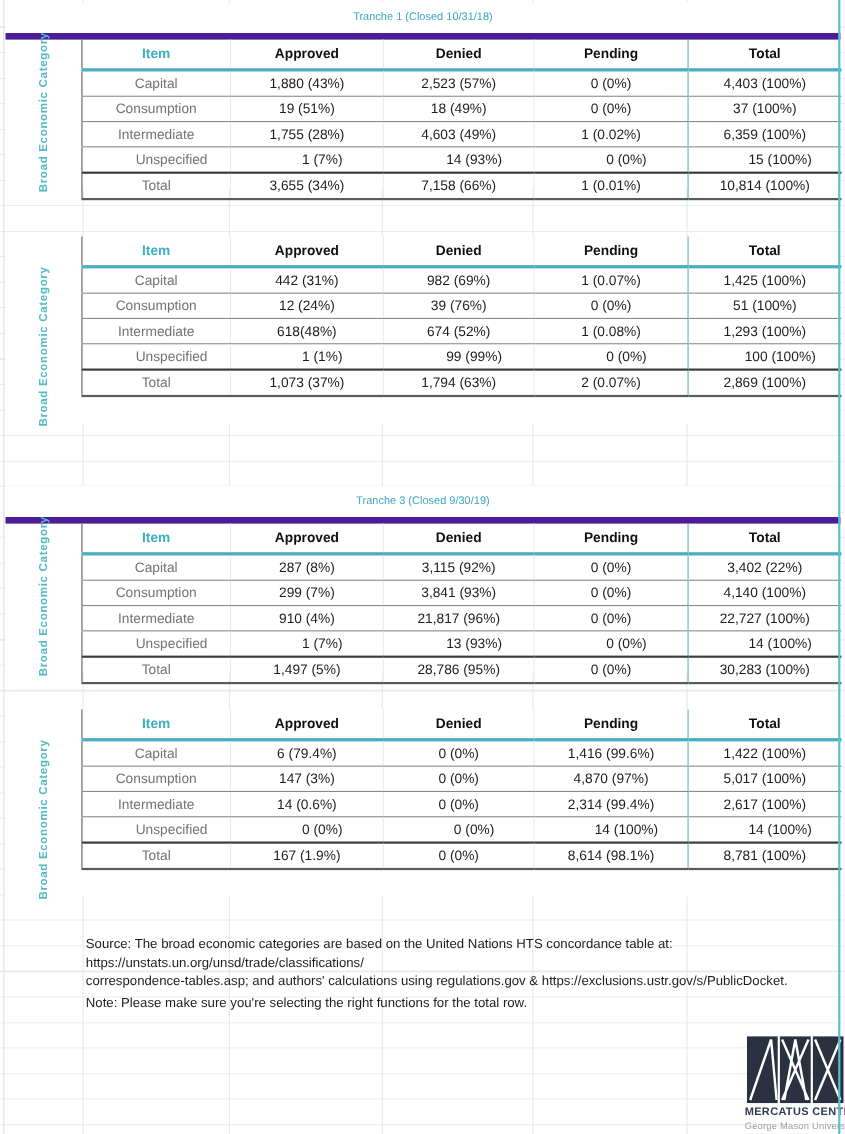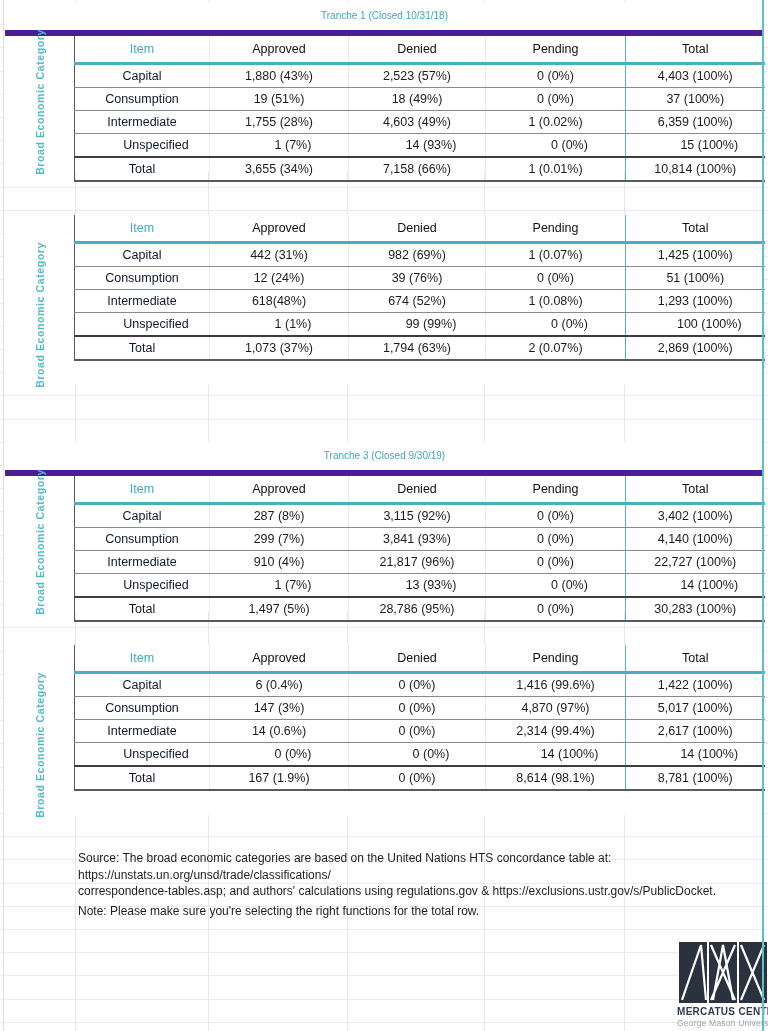--- a/index.html
+++ b/index.html
@@ -54,29 +54,29 @@
   }
   .tranche-table col.c0 { width:135px; }
   .tranche-table col.c1 { width:139px; }
   .tranche-table col.c2 { width:137px; }
   .tranche-table col.c3 { width:140px; }
   .tranche-table col.c4 { width:139px; }
   .tranche-table th, .tranche-table td {
     padding:0; text-align:center; overflow:hidden; white-space:nowrap;
   }
   .tranche-table th {
-    height:26px; font-size:12.5px; font-weight:normal; color:#101010;
+    height:26px; font-size:12.5px; font-weight:bold; color:#101010;
     border-bottom:3px solid #49AEBF;
   }
   .tranche-table th.item-col { color:#3BAFC2; }
   .tranche-table td {
     height:22px; font-size:12.5px; color:#1c1c1c;
     border-bottom:1px solid #8a8a8a;
   }
-  .tranche-table td.item-col { color:#0f172a; }
+  .tranche-table td.item-col { color:#737373; }
   .tranche-table th + th, .tranche-table td + td { border-left:1px solid #ECEAF1; }
   .tranche-table th.total-col, .tranche-table td.total-col { border-left:1.5px solid #55B7C5; }
   .tranche-table tr.row-unspecified td { border-bottom:2px solid #3d3d3d;padding-left:28px; }
   .tranche-table tr.row-total td { border-bottom:2px solid #5a5a5a; }
 
   
   .source-text {
     position:absolute; left:78px; top:850px; width:660px;
     font-size:12px; color:#1d1d1d; line-height:16.5px; z-index:1;
   }
@@ -259,21 +259,21 @@
             <th>Pending</th>
             <th class="total-col">Total</th>
           </tr>
         </thead>
       <tbody class="body-rows">
           <tr class="row-capital">
             <td class="item-col">Capital</td>
             <td>287 (8%)</td>
             <td>3,115 (92%)</td>
             <td>0 (0%)</td>
-            <td class="total-col">3,402 (100%)</td>
+            <td class="total-col">3,402 (22%)</td>
           </tr>
           <tr class="row-consumption">
             <td class="item-col">Consumption</td>
             <td>299 (7%)</td>
             <td>3,841 (93%)</td>
             <td>0 (0%)</td>
             <td class="total-col">4,140 (100%)</td>
           </tr>
           <tr class="row-intermediate">
             <td class="item-col">Intermediate</td>
@@ -317,21 +317,21 @@
             <th class="item-col">Item</th>
             <th>Approved</th>
             <th>Denied</th>
             <th>Pending</th>
             <th class="total-col">Total</th>
           </tr>
         </thead>
       <tbody class="body-rows">
           <tr class="row-capital">
             <td class="item-col">Capital</td>
-            <td>6 (0.4%)</td>
+            <td>6 (79.4%)</td>
             <td>0 (0%)</td>
             <td>1,416 (99.6%)</td>
             <td class="total-col">1,422 (100%)</td>
           </tr>
           <tr class="row-consumption">
             <td class="item-col">Consumption</td>
             <td>147 (3%)</td>
             <td>0 (0%)</td>
             <td>4,870 (97%)</td>
             <td class="total-col">5,017 (100%)</td>

